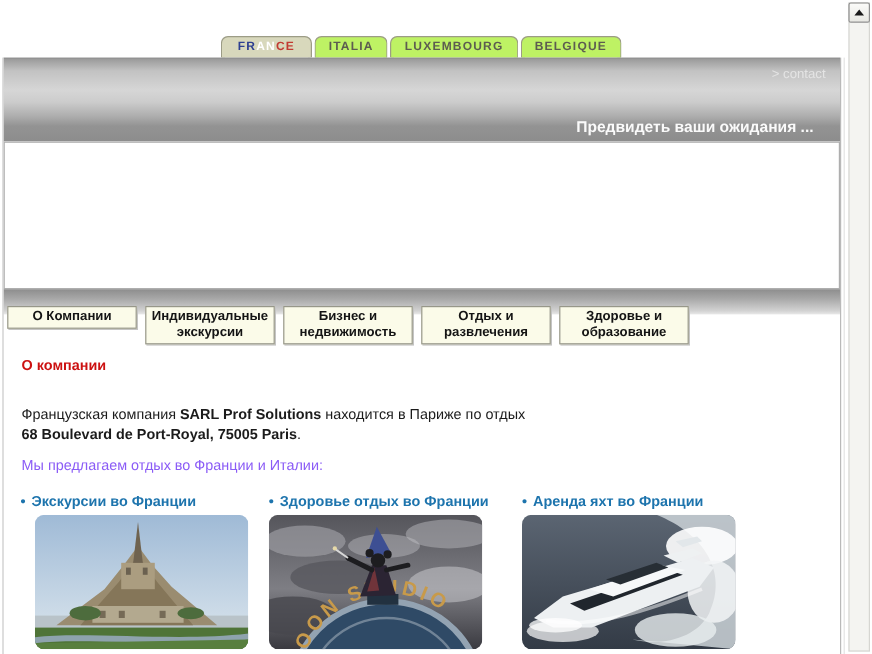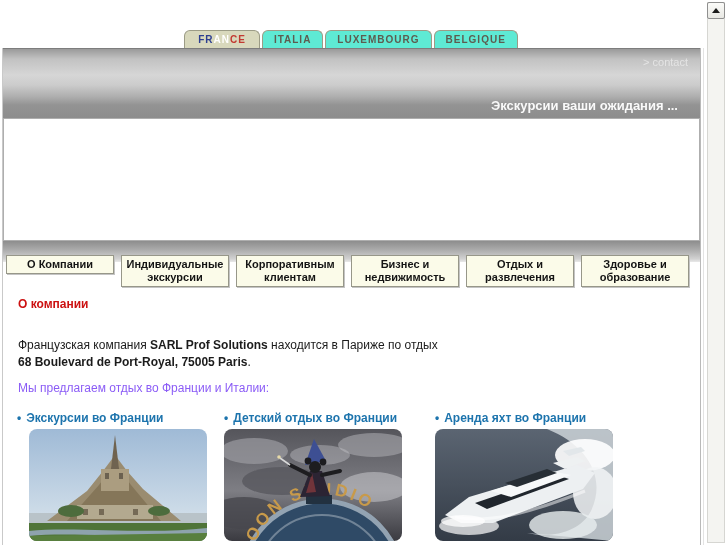--- a/index.html
+++ b/index.html
@@ -4,21 +4,21 @@
 <style>
   * { margin:0; padding:0; box-sizing:border-box; }
   html,body { width:727px; height:545px; background:#ffffff; overflow:hidden; }
   body { font-family:"Liberation Sans", sans-serif; position:relative; }
   #page { position:relative; width:727px; height:545px; }
 
   
   .tabs { position:absolute; top:30px; left:3px; width:696px; height:18px;
           display:flex; justify-content:center; gap:2px; }
   .tab { border:1px solid #9c9c86; border-bottom:none; border-radius:6px 6px 0 0;
-         background:#5eead4; color:#5d5d50; font-size:10px; font-weight:bold;
+         background:#bef264; color:#5d5d50; font-size:10px; font-weight:bold;
          letter-spacing:1px; display:flex; align-items:center; justify-content:center;
          padding:0 11px; cursor:pointer; }
   .tab.active { background:#d8d8bc; padding:0 13px; }
 
   
   .header { position:absolute; top:48px; left:3px; width:697px; height:70px;
             border-top:1px solid #7d7d7d;
             background:linear-gradient(to bottom,
               #9a9a9a 0px,#c2c2c2 10px,#d6d6d6 26px,#cccccc 36px,
               #adadad 48px,#939393 56px,#8c8c8c 70px); }
@@ -78,30 +78,29 @@
         <span style="color: rgb(255, 255, 255);">AN</span>
         <span style="color: rgb(194, 58, 50);">CE</span>
     </div>
     <div class="tab">ITALIA</div>
     <div class="tab">LUXEMBOURG</div>
     <div class="tab">BELGIQUE</div>
   </div>
 
   <div class="header">
     <span class="contact">&gt; contact</span>
-    <span class="slogan">Экскурсии ваши ожидания ...</span>
+    <span class="slogan">Предвидеть ваши ожидания ...</span>
   </div>
 
   <div class="banner"></div>
 
   <div class="navbar-bg"></div>
   <div class="nav-row">
     <div class="nav-btn">О Компании</div>
     <div class="nav-btn">Индивидуальные экскурсии</div>
-    <div class="nav-btn">Корпоративным клиентам</div>
     <div class="nav-btn">Бизнес и недвижимость</div>
     <div class="nav-btn">Отдых и развлечения</div>
     <div class="nav-btn">Здоровье и образование</div>
   </div>
 
   <div class="section-title" style="color: rgb(204, 17, 17);">О компании</div>
 
   <div class="about">
     <div><span>Французская компания </span><b>SARL Prof Solutions</b><span> находится в Париже по отдых</span></div>
     <div><b>68 Boulevard de Port-Royal, 75005 Paris</b><span>.</span></div>
@@ -134,21 +133,21 @@
         <ellipse cx="42" cy="82" rx="13" ry="6" fill="#4d6c3d"></ellipse>
         <ellipse cx="130" cy="82" rx="11" ry="5" fill="#4d6c3d"></ellipse>
         <rect y="94" width="178" height="18" fill="#4f7438"></rect>
         <path d="M0,102 C42,97 120,106 178,99 L178,104 C120,111 42,102 0,107 Z" fill="#8ea3ad"></path>
         <path d="M0,107 L178,104 L178,112 L0,112 Z" fill="#587f3e"></path>
       </svg>
     </span>
   </div>
 
   <div class="card c2">
-    <div class="card-link" style="color: rgb(29, 116, 173);"><span class="bullet">•</span><span>Детский отдых во Франции</span></div>
+    <div class="card-link" style="color: rgb(29, 116, 173);"><span class="bullet">•</span><span>Здоровье отдых во Франции</span></div>
     <span class="photo">
       <svg width="178" height="112" viewBox="0 0 178 112" xmlns="http://www.w3.org/2000/svg">
         <defs>
           <linearGradient id="storm" x1="0" y1="0" x2="0" y2="1">
             <stop offset="0" stop-color="#55555b"></stop>
               <stop offset="0.55" stop-color="#7e7e84"></stop>
             <stop offset="1" stop-color="#3a3a40"></stop>
           </linearGradient>
         </defs>
         <rect width="178" height="112" fill="url(#storm)"></rect>

